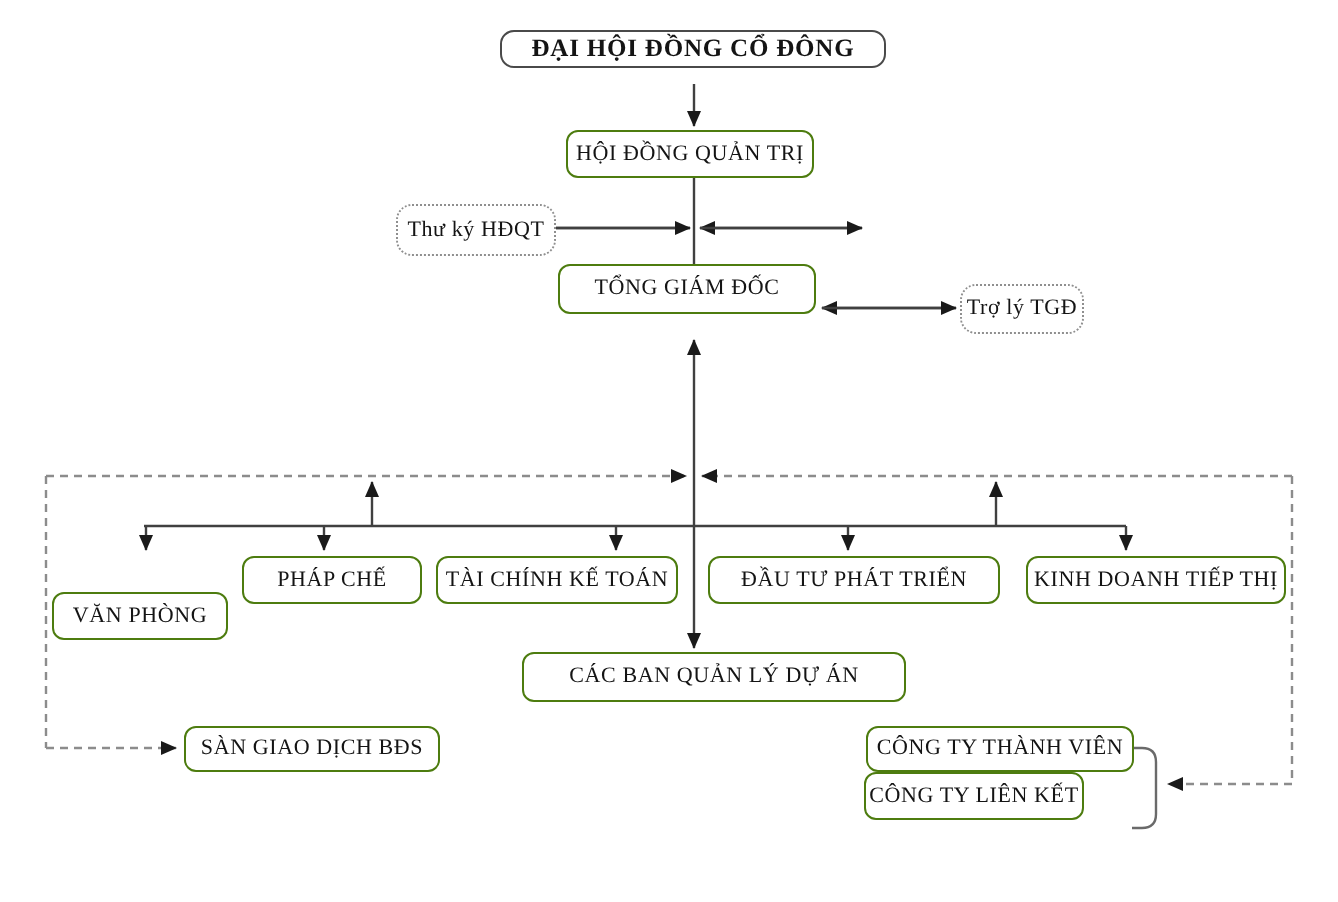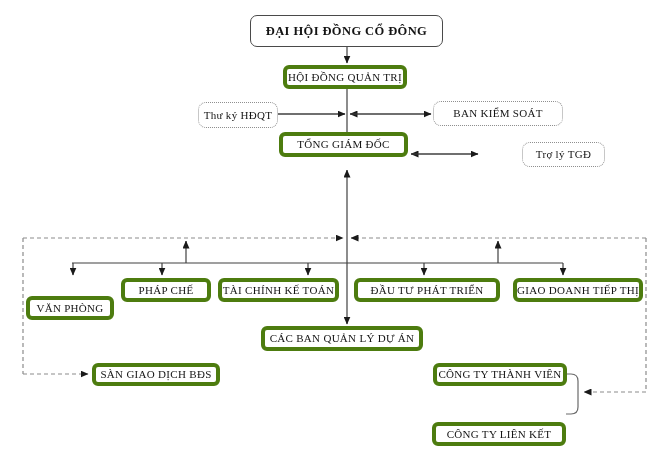--- a/index.html
+++ b/index.html
@@ -22,21 +22,21 @@
     z-index: 1;
   }
   .node {
     position: absolute;
     box-sizing: border-box;
     display: flex;
     align-items: center;
     justify-content: center;
     text-align: center;
     background: #ffffff;
-    border: 4px solid #4d7c0f;
+    border: 1px solid #4d7c0f;
     border-radius: 6px;
     font-size: 11px;
     letter-spacing: 0.3px;
     color: #141414;
     z-index: 2;
     white-space: nowrap;
     line-height: 1;
   }
   .node.dotted {
     border: 1.5px dotted #8f8f8f;
@@ -102,43 +102,42 @@
       <line x1="646" y1="238" x2="351" y2="238" marker-end="url(#arr)"></line>
 
       <line x1="23" y1="238" x2="23" y2="374"></line>
       <line x1="23" y1="374" x2="88" y2="374" marker-end="url(#arr)"></line>
 
       <line x1="646" y1="238" x2="646" y2="392"></line>
       <line x1="646" y1="392" x2="584" y2="392" marker-end="url(#arr)"></line>
     </g>
   </svg>
 
-  <div class="node root" style="left:250px; top:15px; width:193px; height:32px;">ĐẠI HỘI ĐỒNG CỔ ĐÔNG</div>
+  <div class="node root" style="left:250px; top:15px; width:193px; height:19px;">ĐẠI HỘI ĐỒNG CỔ ĐÔNG</div>
 
   <div class="node" style="left:283px; top:65px; width:124px; height:24px;">HỘI ĐỒNG QUẢN TRỊ</div>
 
   <div class="node dotted" style="left:165px; top:102px; width:80px; height:26px;margin-left:33px;">Thư ký HĐQT</div>
 
-  <div class="node dotted" style="left:433px; top:101px; width:130px; height:25px;">BAN KIỂM SOÁT</div>
 
   <div class="node" style="left:279px; top:132px; width:129px; height:25px;">TỔNG GIÁM ĐỐC</div>
 
-  <div class="node dotted" style="left:480px; top:142px; width:83px; height:25px;margin-left:42px;">Trợ lý TGĐ</div>
+  <div class="node dotted" style="left:480px; top:142px; width:62px; height:25px;">Trợ lý TGĐ</div>
 
   <div class="node" style="left:26px; top:296px; width:88px; height:24px;">VĂN PHÒNG</div>
 
   <div class="node" style="left:121px; top:278px; width:90px; height:24px;">PHÁP CHẾ</div>
 
   <div class="node" style="left:218px; top:278px; width:121px; height:24px;">TÀI CHÍNH KẾ TOÁN</div>
 
   <div class="node" style="left:354px; top:278px; width:146px; height:24px;">ĐẦU TƯ PHÁT TRIỂN</div>
 
-  <div class="node" style="left:513px; top:278px; width:130px; height:24px;">GIAO DOANH TIẾP THỊ</div>
+  <div class="node" style="left:513px; top:278px; width:130px; height:24px;">KINH DOANH TIẾP THỊ</div>
 
-  <div class="node" style="left:261px; top:326px; width:162px; height:25px;">CÁC BAN QUẢN LÝ DỰ ÁN</div>
+  <div class="node" style="left:261px; top:326px; width:192px; height:25px;">CÁC BAN QUẢN LÝ DỰ ÁN</div>
 
   <div class="node" style="left:92px; top:363px; width:128px; height:23px;">SÀN GIAO DỊCH BĐS</div>
 
   <div class="node" style="left:433px; top:363px; width:134px; height:23px;">CÔNG TY THÀNH VIÊN</div>
 
-  <div class="node" style="left:432px; top:422px; width:134px; height:24px;">CÔNG TY LIÊN KẾT</div>
+  <div class="node" style="left:432px; top:386px; width:110px; height:24px;">CÔNG TY LIÊN KẾT</div>
 
 </div>
 
 </body></html>

